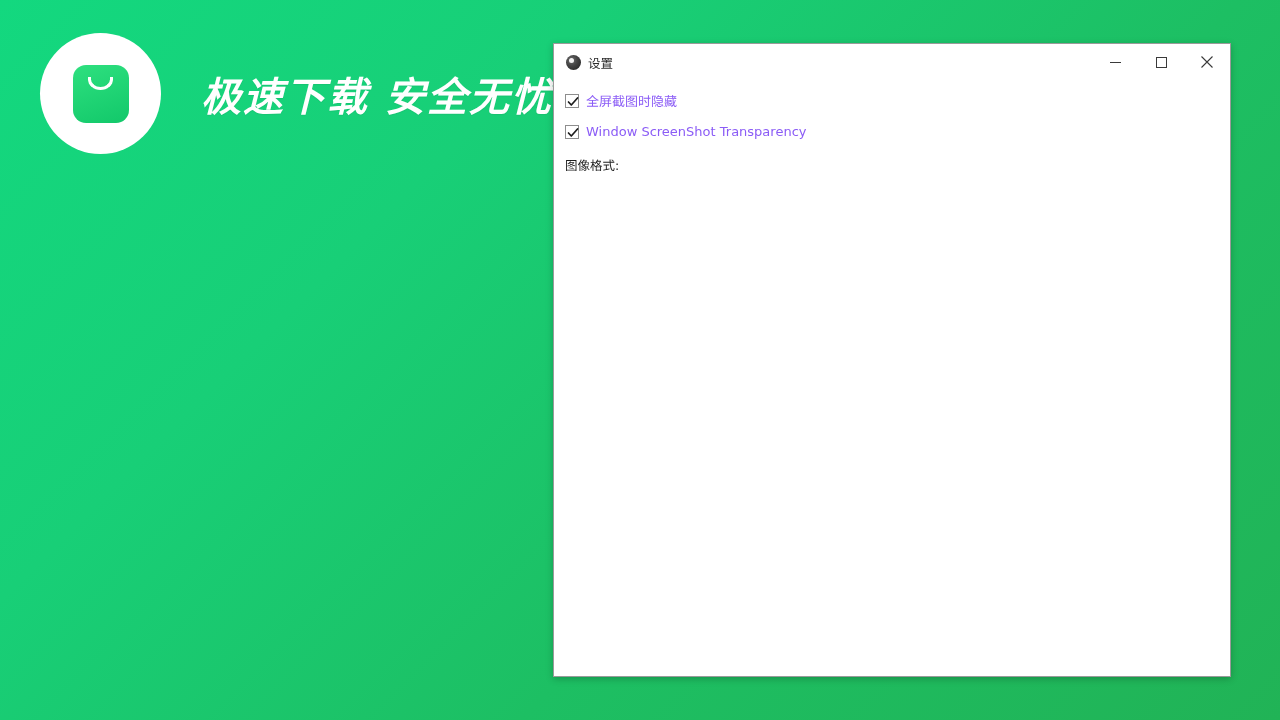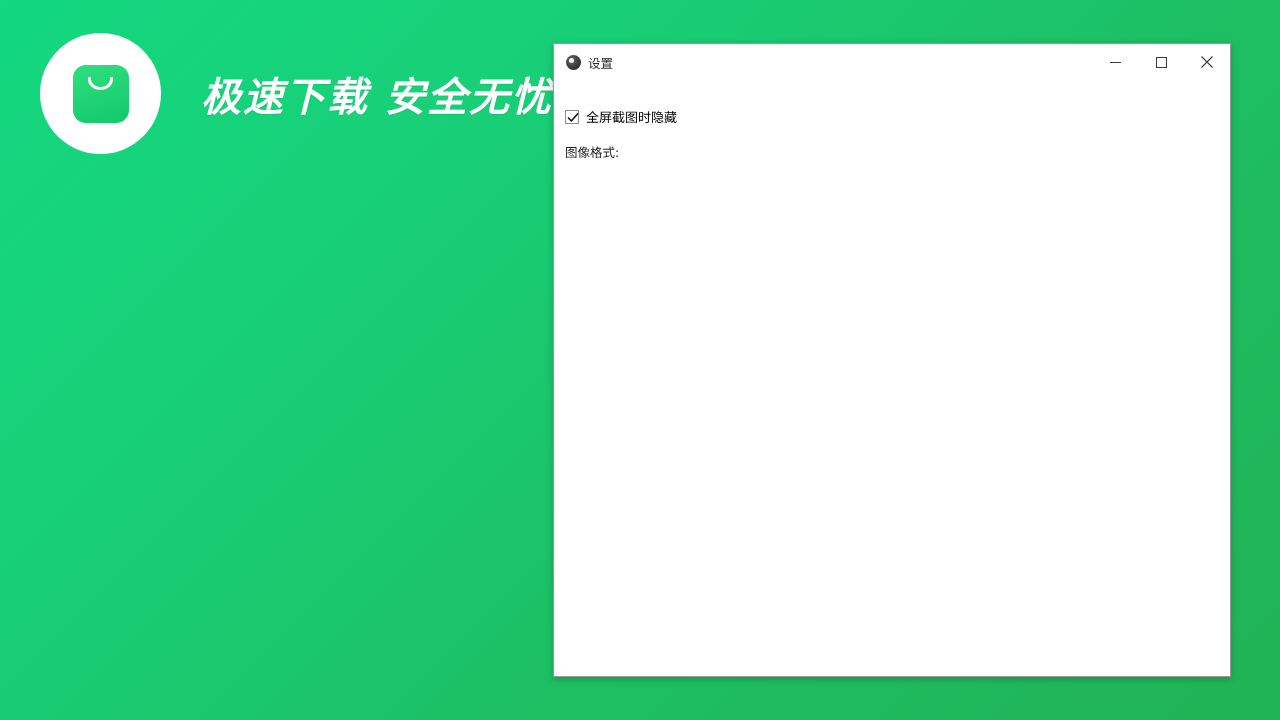--- a/index.html
+++ b/index.html
@@ -78,21 +78,20 @@
     left: 553px;
     top: 43px;
     width: 678px;
     height: 634px;
     background: #ffffff;
     border: 1px solid #9a9a9a;
     box-sizing: border-box;
     box-shadow: 0 2px 7px rgba(0,0,0,0.22);
     display: flex;
     flex-direction: column;
-    gap: 16px;
   }
 
   
   #title-bar {
     height: 36px;
     flex: none;
     display: flex;
     align-items: center;
     background: #ffffff;
     position: relative;
@@ -196,21 +195,21 @@
     height: 14px;
     border: 1px solid #8d8d8d;
     background: #ffffff;
     box-sizing: border-box;
     flex: none;
     position: relative;
   }
   .checkbox svg { position: absolute; left: 1px; top: 1px; }
   .check-label {
     font-size: 13px;
-    color: #000000;
+    color: #8b5cf6;
     font-family: "DejaVu Sans", "Liberation Sans", sans-serif;
     white-space: nowrap;
   }
 
   .field-row {
     display: flex;
     align-items: flex-start;
     gap: 8px;
     margin-top: 16px;
   }
@@ -293,20 +292,28 @@
 
       <div class="check-row">
         <span class="checkbox">
           <svg width="12" height="12" viewBox="0 0 12 12" aria-hidden="true">
             <path d="M1.5 6 L4.3 9 L10.5 2" stroke="#1d1d1d" stroke-width="1.7" fill="none" stroke-linecap="round" stroke-linejoin="round"></path>
           </svg>
         </span>
         <span class="check-label">全屏截图时隐藏</span>
       </div>
 
+      <div class="check-row">
+        <span class="checkbox">
+          <svg width="12" height="12" viewBox="0 0 12 12" aria-hidden="true">
+            <path d="M1.5 6 L4.3 9 L10.5 2" stroke="#1d1d1d" stroke-width="1.7" fill="none" stroke-linecap="round" stroke-linejoin="round"></path>
+          </svg>
+        </span>
+        <span class="check-label">Window ScreenShot Transparency</span>
+      </div>
 
       <div class="field-row">
         <span class="field-label">图像格式:</span>
       </div>
 
     </div>
   </div>
 </div>
 
 </body></html>

